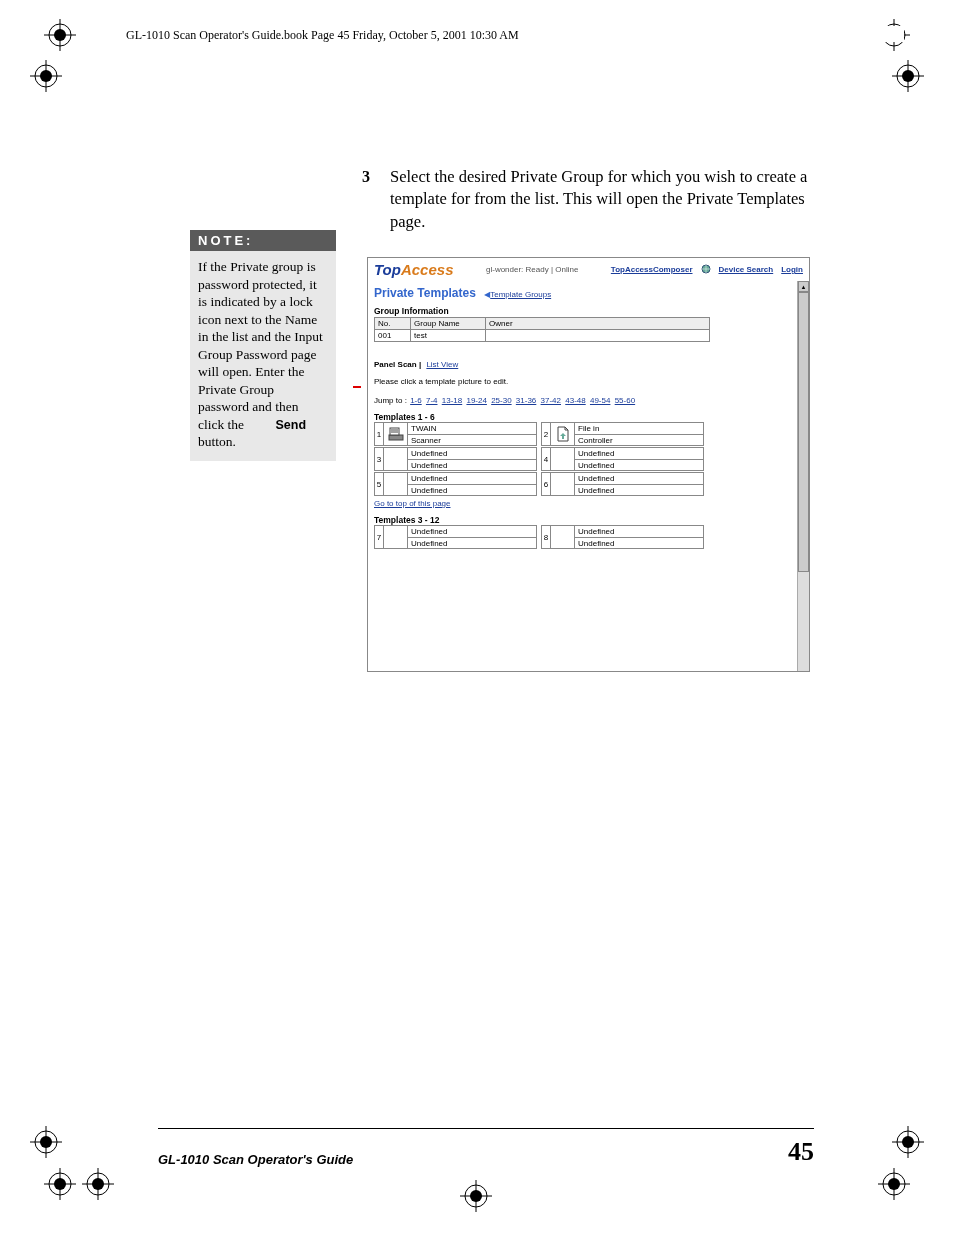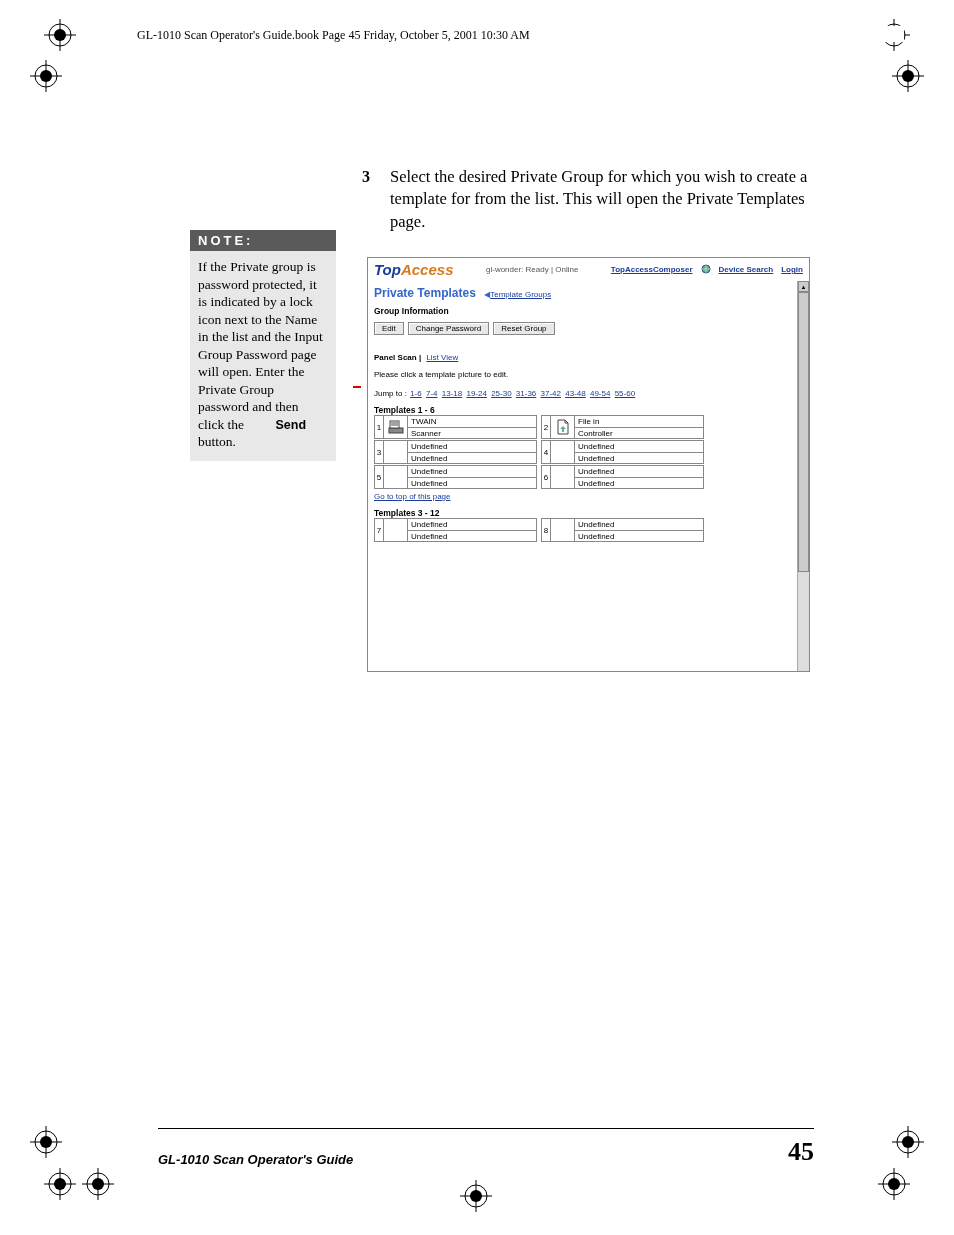--- a/index.html
+++ b/index.html
@@ -11,21 +11,21 @@
       position: relative;
     }
 
     
     .reg-mark { position: absolute; }
     .reg-mark svg { display: block; }
     .top-line { position: absolute; top: 36px; left: 85px; right: 50px; height: 1px; background: #000; }
 
     .header-text {
       position: absolute;
-      top: 28px; left: 132px;
+      top: 28px; left: 121px;
       font-size: 12px;
       font-family: "Times New Roman", serif;
       background: #fff;
       padding: 0 5px;
     }
     .header-bg {
       position: absolute;
       top: 26px; left: 85px; right: 50px; height: 16px;
       background: #fff;
     }
@@ -271,26 +271,35 @@
       <a class="ss-link log">Login</a>
     </span>
   </div>
 
 
   <div class="ss-body">
     <span class="pt-title">Private Templates</span>
     <span class="bc-arrow">◀</span><a class="bc-link">Template Groups</a>
 
     <div class="gi-head">Group Information</div>
-
-    <div class="btn-row">
-      <button class="ss-btn">Edit</button>
-      <button class="ss-btn">Change Password</button>
-      <button class="ss-btn">Reset Group</button>
-    </div>
+    <table class="gi-table">
+      <tbody>
+          <tr>
+        <th class="gi-c1">No.</th>
+        <th class="gi-c2">Group Name</th>
+        <th class="gi-c3">Owner</th>
+      </tr>
+      <tr>
+        <td>001</td>
+        <td>test</td>
+        <td></td>
+      </tr>
+    </tbody>
+      </table>
+
 
     <div class="view-row">
       <span>Panel Scan</span><span> | </span><a class="lv">List View</a>
     </div>
 
     <div class="instr">Please click a template picture to edit.</div>
 
     <div class="jumpto">
       <span>Jump to :</span>
       <a>1-6</a>

